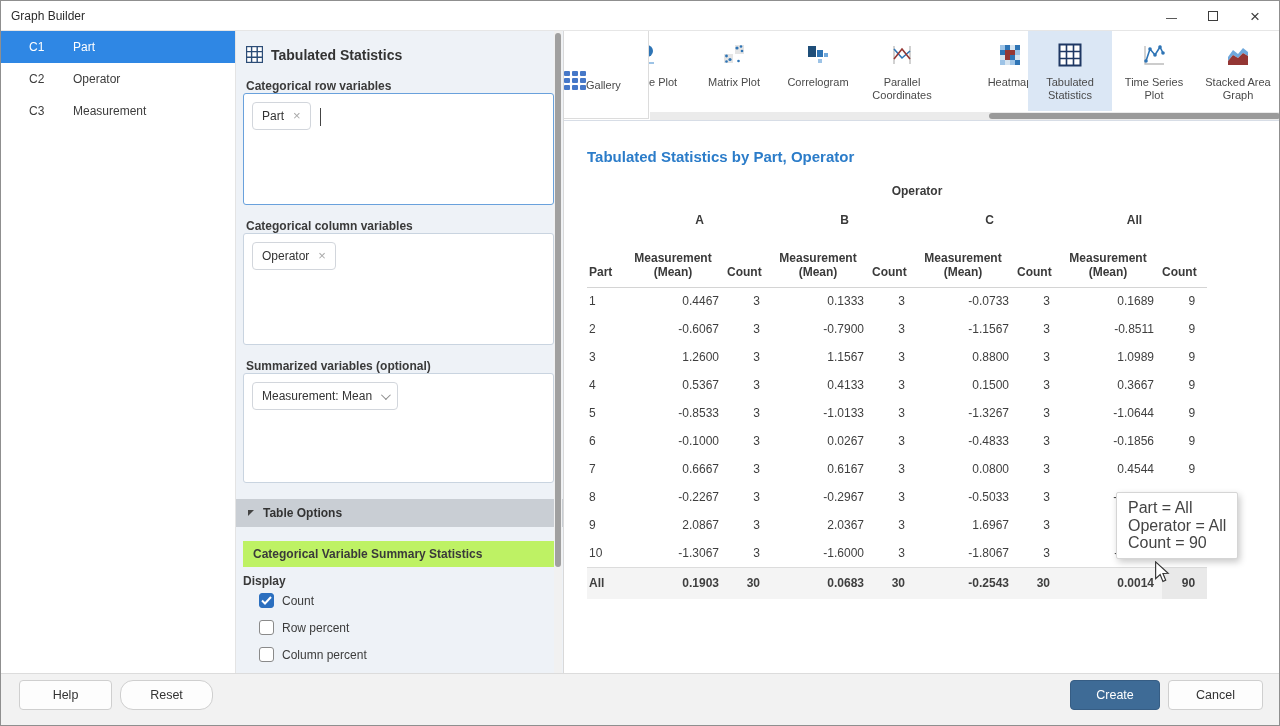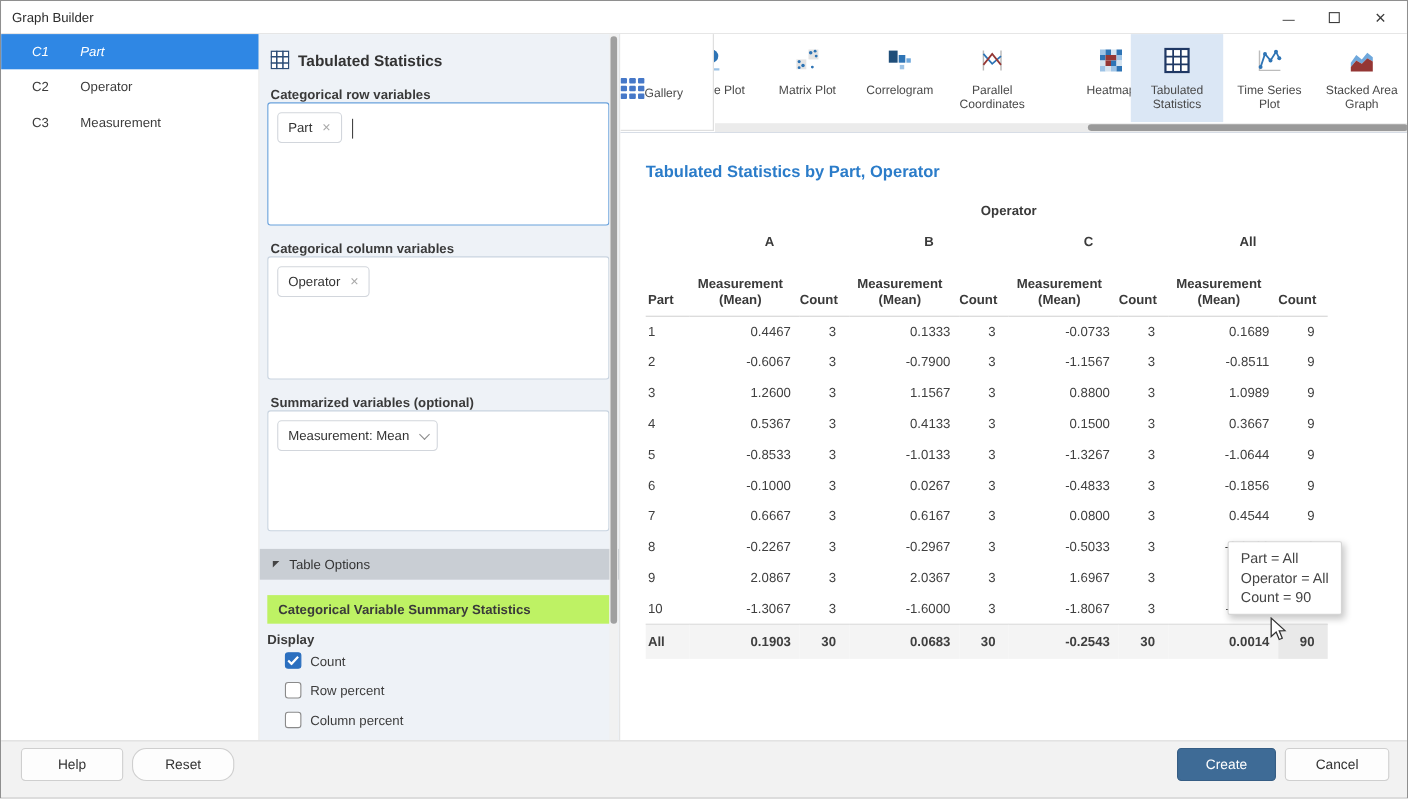--- a/index.html
+++ b/index.html
@@ -12,34 +12,34 @@
   .winbtn { position:absolute; top:0; width:40px; height:30px; display:flex; align-items:center; justify-content:center; }
   .btn-min { right:88px; } .btn-max { right:46px; } .btn-close { right:4px; }
   .glyph-min { width:11px; height:0; border-top:1px solid #5a5a5a; margin-top:5px;}
   .glyph-max { width:10px; height:10px; border:1px solid #3c3c3c; }
   .glyph-close { font-size:17px; color:#3c3c3c; line-height:1; }
 
   
   .sidebar { position:absolute; left:0; top:30px; width:235px; height:642px; background:#fff; border-right:1px solid #e4e4e4; }
   .side-row { height:32px; display:flex; align-items:center; cursor:default; }
   .side-row .cid { width:72px; padding-left:28px; }
-  .side-row.sel { background:#2f87e4; color:#fff;font-style:italic; }
+  .side-row.sel { background:#2f87e4; color:#fff; }
 
   
   .panel { position:absolute; left:235px; top:30px; width:327px; height:642px; background:#eef2f7; overflow:hidden; }
   .panel-head { position:absolute; left:10px; top:15px; display:flex; align-items:center; gap:8px; font-size:14px; font-weight:bold; color:#333; }
   .sec-label { position:absolute; left:10px; font-weight:bold; color:#3a3a3a; }
   .drop-box { position:absolute; left:7px; width:541px; background:#fff; border:1px solid #c9d4e0; border-radius:3px; padding:8px; }
   .drop-box { width:311px; }
   .drop-box.focus { border:1px solid #69a1dc; }
   .chip { display:inline-flex; align-items:center; gap:9px; background:#fff; border:1px solid #d2d6dc; border-radius:4px; padding:6px 9px; color:#333; }
   .chip-x { color:#a9a9a9; font-size:13px; line-height:10px; }
   .caret { display:inline-block; width:1px; height:18px; background:#444; margin-left:9px; vertical-align:middle; }
   .chev { display:inline-block; width:7px; height:7px; border-right:1.5px solid #8c8c8c; border-bottom:1.5px solid #8c8c8c; transform:rotate(45deg) translateY(-2px); }
-  .optbar { position:absolute; left:0; top:468px; width:327px; height:28px; background:#c9ced4; display:flex; align-items:center; gap:9px; padding-left:12px; font-weight:normal; color:#333; }
+  .optbar { position:absolute; left:0; top:468px; width:327px; height:28px; background:#c9ced4; display:flex; align-items:center; gap:9px; padding-left:12px; font-weight:bold; color:#333; }
   .tri-up { width:0; height:0; border-left:6px solid #444; border-bottom:6px solid transparent; }
   .subbar { position:absolute; left:7px; top:510px; width:311px; height:26px; background:#bef264; display:flex; align-items:center; padding-left:10px; font-weight:bold; color:#3a3a3a; }
   .display-label { position:absolute; left:7px; top:543px; font-weight:bold; color:#3a3a3a; }
   .cbrow { position:absolute; left:23px; display:flex; align-items:center; gap:8px; color:#3c3c3c; }
   .cbox { width:15px; height:15px; border:1px solid #8a8a8a; border-radius:3px; background:#fff; display:flex; align-items:center; justify-content:center; }
   .cbox svg { display:none; }
   .cbox.checked { background:#2b6fbf; border-color:#2b6fbf; }
   .cbox.checked svg { display:block; }
   .vscroll { position:absolute; right:1px; top:0; width:8px; height:642px; background:#f1f1f1; }
   .vscroll .thumb { position:absolute; left:1px; top:2px; width:6px; height:534px; background:#a0a0a0; border-radius:3px; }
@@ -67,21 +67,21 @@
   .r2 .mean-h { text-align:center; padding-right:8px; }
   .r2 .count-h { text-align:right; padding-right:12px; }
   table.stats td { height:28px; }
   td.part-cell { text-align:left; padding-left:2px; }
   td.mean-cell { text-align:right; padding-right:8px; }
   td.count-cell { text-align:right; padding-right:12px; }
   tr.total-row td { background:#f4f4f4; font-weight:bold; border-top:1px solid #dcdcdc; height:32px; }
   tr.total-row td.hovered-cell { background:#e9e9e9; }
 
   
-  .tooltip { position:absolute; left:1115px; top:491px; z-index:10; background:#fff; border:1px solid #d5d5d5; border-radius:2px; box-shadow:2px 3px 7px rgba(0,0,0,.22); padding:6px 11px; font-size:13px; color:#444; line-height:17.5px; white-space:nowrap; }
+  .tooltip { position:absolute; left:1115px; top:491px; z-index:10; background:#fff; border:1px solid #d5d5d5; border-radius:2px; box-shadow:2px 3px 7px rgba(0,0,0,.22); padding:6px 11px; font-size:16px; color:#444; line-height:17.5px; white-space:nowrap; }
   .cursor { position:absolute; left:1152px; top:560px; z-index:11; }
 
   
   .footer { position:absolute; left:0; top:672px; width:1280px; height:54px; background:#f2f2f2; border-top:1px solid #dcdcdc; }
   .btn { position:absolute; top:6px; height:30px; border-radius:4px; background:#fdfdfd; border:1px solid #cfcfcf; display:flex; align-items:center; justify-content:center; font-size:12.5px; color:#333; cursor:default; }
   .btn-help { left:18px; width:93px; }
   .btn-reset { left:119px; width:93px;border-radius:13px; }
   .btn-create { left:1069px; width:90px; background:#3e6b96; border-color:#365d84; color:#fff; }
   .btn-cancel { left:1167px; width:95px; }
 </style>

